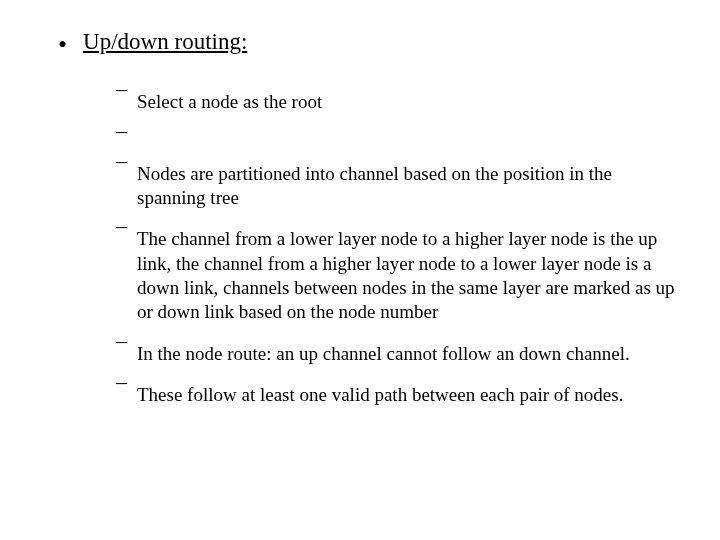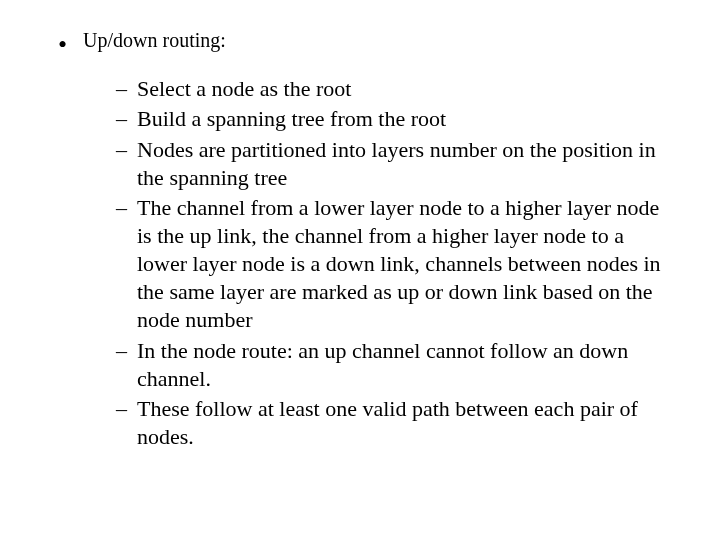--- a/index.html
+++ b/index.html
@@ -26,41 +26,43 @@
       margin-bottom: 16px;
     }
     .main-bullet .bullet-dot {
       font-size: 26px;
       line-height: 1.2;
       margin-right: 16px;
       position: relative;
       top: 1px;
     }
     .main-bullet .main-text {
-      font-size: 20px;
+      font-size: 23px;
       line-height: 1.2;
+      text-decoration: underline;
     }
     .sub-list {
       margin-left: 76px;
     }
     .sub-item {
       display: flex;
       align-items: flex-start;
       margin-bottom: 2px;
     }
     .sub-item .dash {
       font-size: 22px;
       line-height: 1.28;
       margin-right: 10px;
       flex: 0 0 auto;
     }
     .sub-item .sub-text {
-      font-size: 22px;
+      font-size: 19px;
       line-height: 1.28;
       max-width: 540px;
+      margin-top: 15px;
     }
   </style>
 </head>
 <body>
 
 <div class="slide-content">
 
   <div class="main-bullet">
     <span class="bullet-dot">•</span>
     <span class="main-text">Up/down routing:</span>
@@ -68,26 +70,25 @@
 
   <div class="sub-list">
 
     <div class="sub-item">
       <span class="dash">–</span>
       <span class="sub-text">Select a node as the root</span>
     </div>
 
     <div class="sub-item">
       <span class="dash">–</span>
-      <span class="sub-text">Build a spanning tree from the root</span>
     </div>
 
     <div class="sub-item">
       <span class="dash">–</span>
-      <span class="sub-text">Nodes are partitioned into layers number on the position in the spanning tree</span>
+      <span class="sub-text">Nodes are partitioned into channel based on the position in the spanning tree</span>
     </div>
 
     <div class="sub-item">
       <span class="dash">–</span>
       <span class="sub-text">The channel from a lower layer node to a higher layer node is the up link, the channel from a higher layer node to a lower layer node is a down link, channels between nodes in the same layer are marked as up or down link based on the node number</span>
     </div>
 
     <div class="sub-item">
       <span class="dash">–</span>
       <span class="sub-text">In the node route: an up channel cannot follow an down channel.</span>

